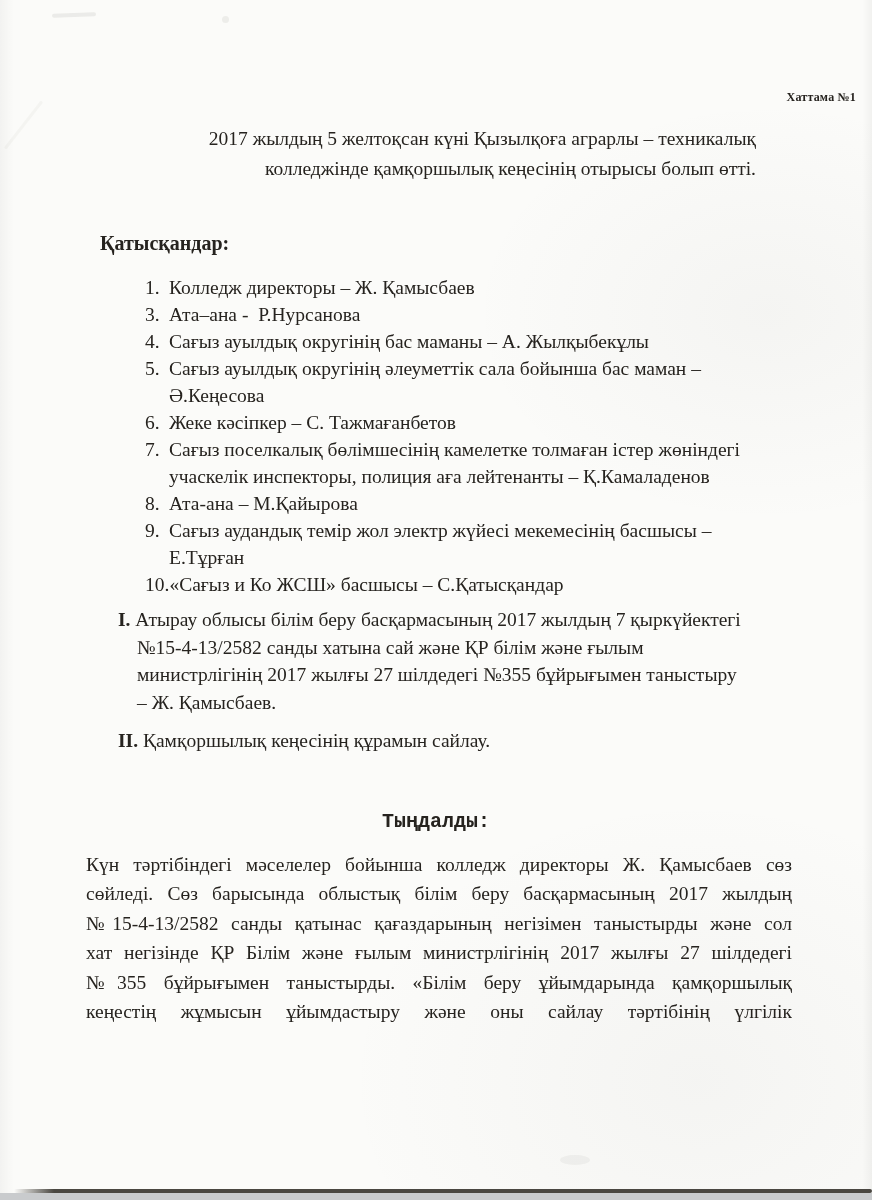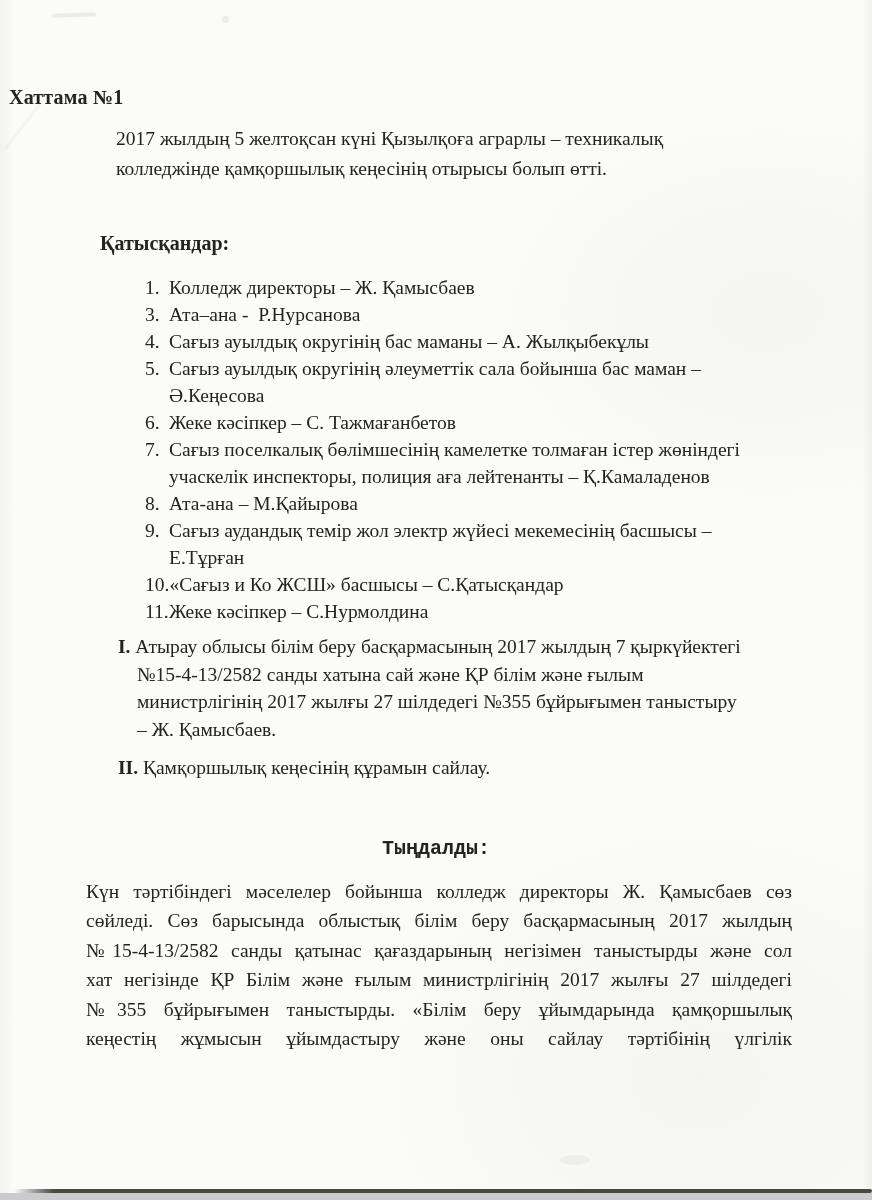--- a/index.html
+++ b/index.html
@@ -22,31 +22,31 @@
     color: var(--ink);
     background:
       radial-gradient(ellipse 420px 300px at 88% 26%, rgba(120,120,115,0.05), transparent 70%),
       radial-gradient(ellipse 500px 400px at 80% 90%, rgba(120,120,115,0.05), transparent 70%),
       linear-gradient(90deg, rgba(0,0,0,0.035) 0px, rgba(0,0,0,0.0) 14px),
       linear-gradient(270deg, rgba(0,0,0,0.04) 0px, rgba(0,0,0,0.0) 10px),
       var(--paper);
     font-size: 19.5px;
   }
   .doc-title {
-    margin: 84px 9px 0;
-    text-align: left;
-    font-size: 20px;
+    margin: 84px 16px 0;
+    text-align: right;
+    font-size: 12px;
     font-weight: 700;
     line-height: 26px;
     letter-spacing: 0.2px;
   }
   .doc-intro {
     margin: 14px auto 0;
     width: 640px;
-    text-align: left;
+    text-align: right;
     line-height: 30px;
     white-space: pre-wrap;
   }
   .participants-heading {
     margin: 46px 0 12px 100px;
     font-size: 20px;
     font-weight: 700;
     line-height: 26px;
   }
   .p-list {
@@ -136,21 +136,20 @@
       <li><span class="num">4.</span><span>Сағыз ауылдық округінің бас маманы – А. Жылқыбекұлы</span></li>
       <li><span class="num">5.</span><span>Сағыз ауылдық округінің әлеуметтік сала бойынша бас маман –
 Ә.Кеңесова</span></li>
       <li><span class="num">6.</span><span>Жеке кәсіпкер – С. Тажмағанбетов</span></li>
       <li><span class="num">7.</span><span>Сағыз поселкалық бөлімшесінің камелетке толмаған істер жөніндегі
 учаскелік инспекторы, полиция аға лейтенанты – Қ.Камаладенов</span></li>
       <li><span class="num">8.</span><span>Ата-ана – М.Қайырова</span></li>
       <li><span class="num">9.</span><span>Сағыз аудандық темір жол электр жүйесі мекемесінің басшысы –
 Е.Тұрған</span></li>
       <li><span class="num">10.</span><span>«Сағыз и Ко ЖСШ» басшысы – С.Қатысқандар</span></li>
-      <li><span class="num">11.</span><span>Жеке кәсіпкер – С.Нурмолдина</span></li>
     </ol>
 
 
   <div class="agenda-items">
       <div class="agenda-item first"><span class="numeral">I.</span> <span>Атырау облысы білім беру басқармасының 2017 жылдың 7 қыркүйектегі
 №15-4-13/2582 санды хатына сай және ҚР білім және ғылым
 министрлігінің 2017 жылғы 27 шілдедегі №355 бұйрығымен таныстыру
 – Ж. Қамысбаев.</span></div>
       <div class="agenda-item second"><span class="numeral">II.</span> <span>Қамқоршылық кеңесінің құрамын сайлау.</span></div>
     </div>

